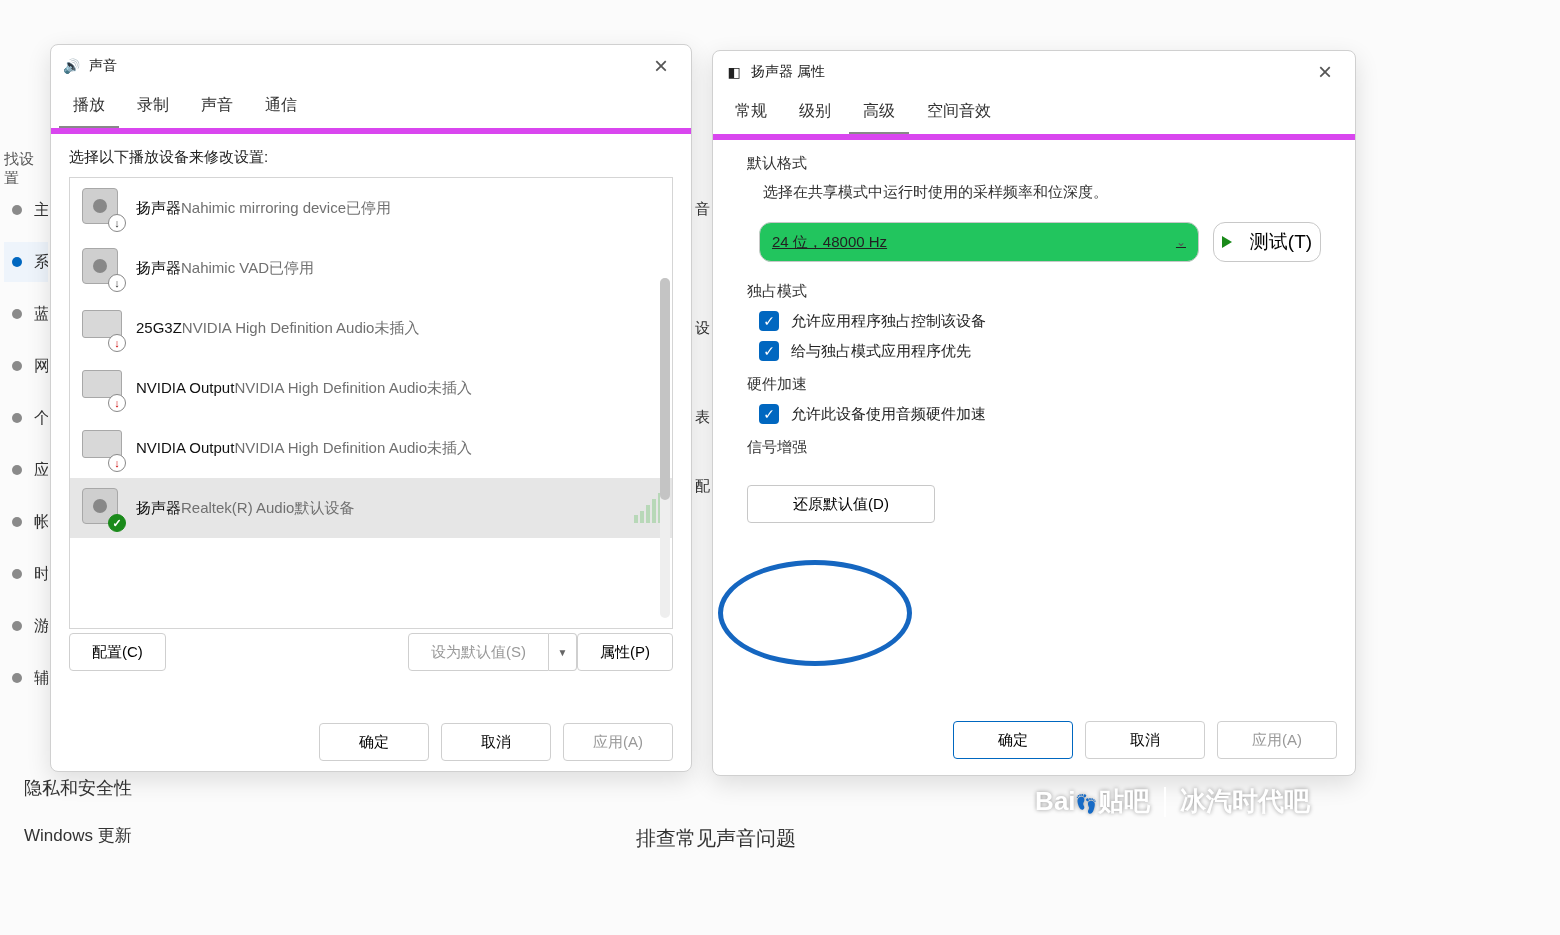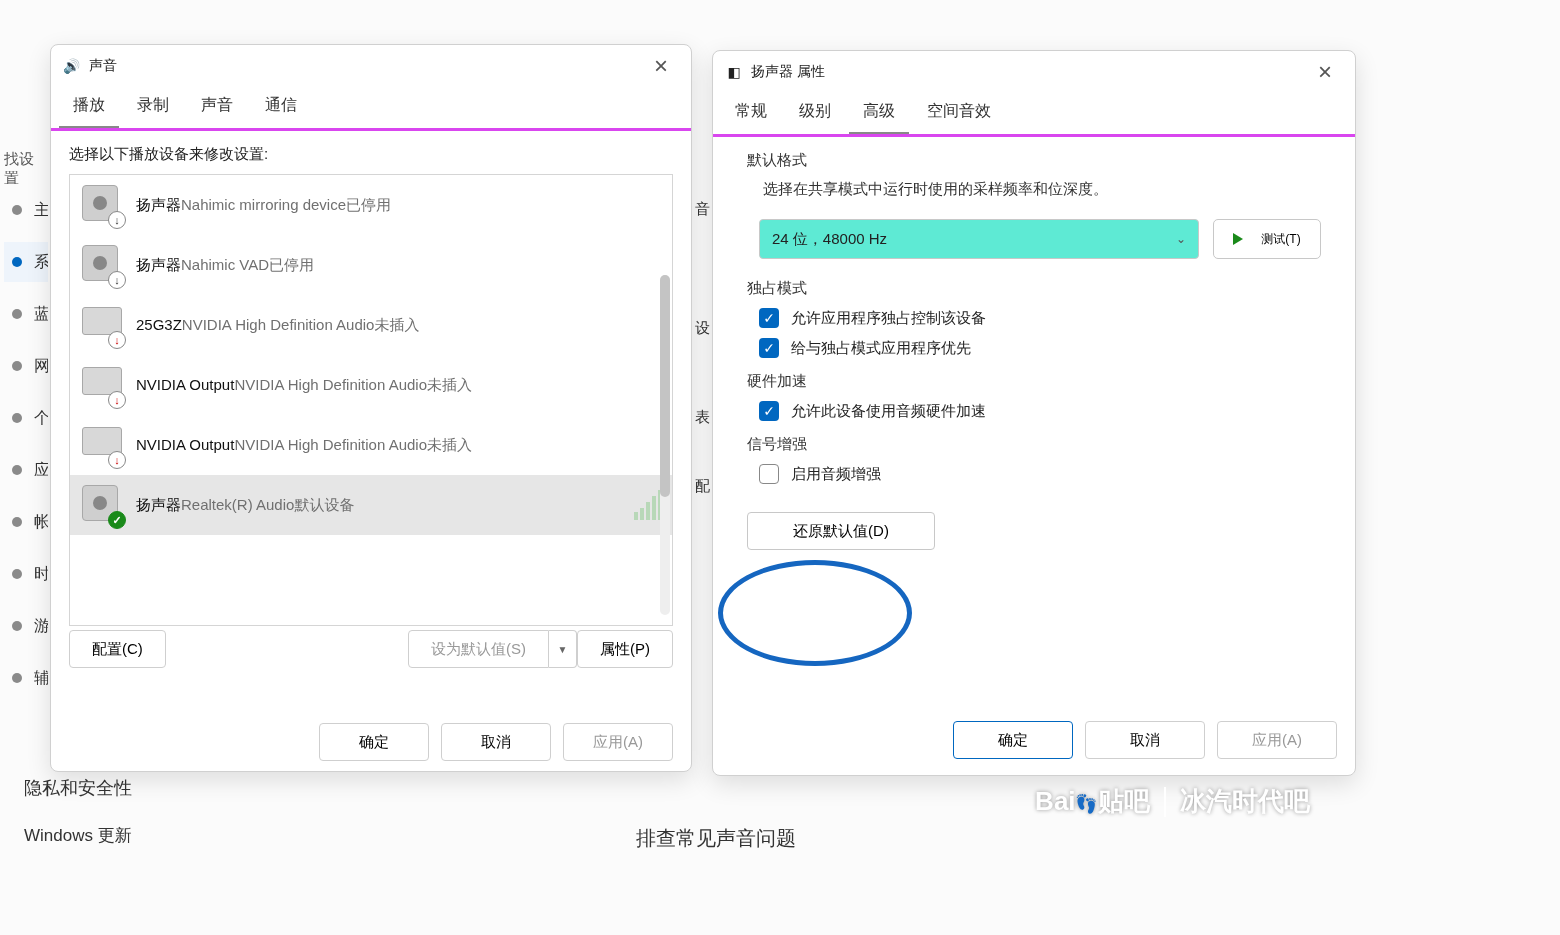--- a/index.html
+++ b/index.html
@@ -124,21 +124,21 @@
   font-size: 24px;
   color: #555;
   width: 36px; height: 36px;
   display: inline-flex;
   align-items: center;
   justify-content: center;
   cursor: pointer;
 }
 .tabs {
   display: flex;
-  border-bottom: 3px solid #d946ef;
+  border-bottom: 6px solid #d946ef;
   padding: 0 8px;
   gap: 4px;
 }
 .tab {
   padding: 8px 14px 10px;
   font-size: 16px;
   color: #333;
   cursor: pointer;
   border-bottom: 2px solid transparent;
 }
@@ -310,39 +310,40 @@
   display: flex;
   gap: 14px;
   align-items: center;
   margin-left: 12px;
   margin-bottom: 20px;
 }
 .select-box {
   flex: 1;
   height: 40px;
   border: 1px solid #c8c8c8;
-  border-radius: 4px;
+  border-radius: 12px;
   display: flex;
   align-items: center;
   padding: 0 12px;
   font-size: 15px;
   justify-content: space-between;
-  background:#5eead4;
+  background:#22c55e;
+  text-decoration:underline;
 }
 .chev { font-size: 12px; color: #555; }
 .test-btn {
   height: 40px;
   width: 108px;
   border: 1px solid #c8c8c8;
-  border-radius: 5px;
+  border-radius: 12px;
   display: inline-flex;
   align-items: center;
   justify-content: center;
   gap: 18px;
-  font-size: 12px;
+  font-size: 19px;
   background:#fff;
 }
 .play-tri {
   width: 0; height: 0;
   border-left: 10px solid #1a8a1a;
   border-top: 6px solid transparent;
   border-bottom: 6px solid transparent;
 }
 .chk-row {
   display: flex;
@@ -626,24 +627,20 @@
   <div class="section">
     <div class="section-title">硬件加速</div>
     <div class="chk-row">
       <span class="chk on">✓</span>
       <span>允许此设备使用音频硬件加速</span>
     </div>
   </div>
 
   <div class="section">
     <div class="section-title">信号增强</div>
-    <div class="chk-row">
-      <span class="chk off"></span>
-      <span>启用音频增强</span>
-    </div>
   </div>
 
   <div class="restore-row">
     <button class="restore-btn">还原默认值(D)</button>
   </div>
 
   <div class="props-footer">
     <button class="btn primary">确定</button>
     <button class="btn">取消</button>
     <button class="btn disabled">应用(A)</button>

